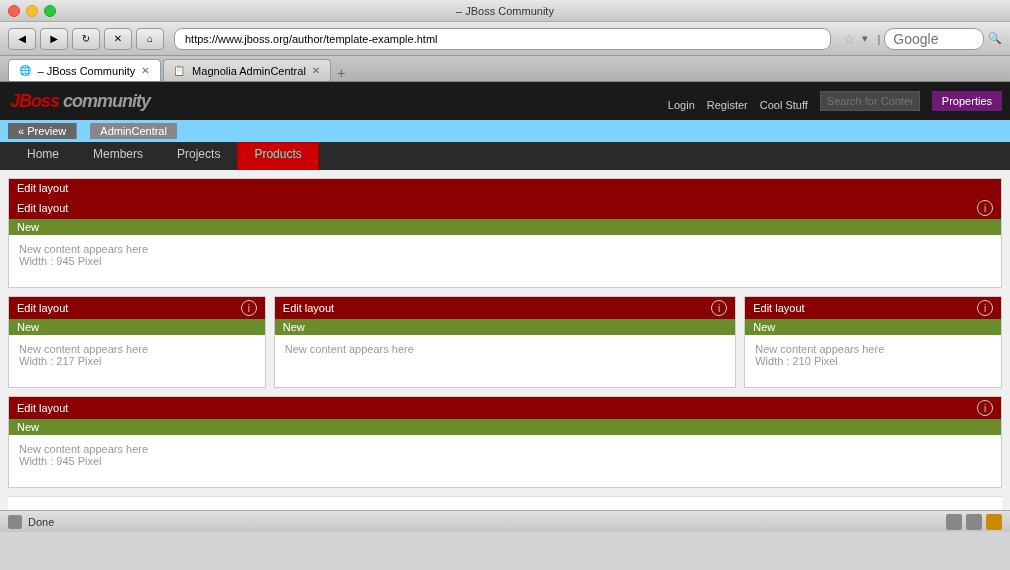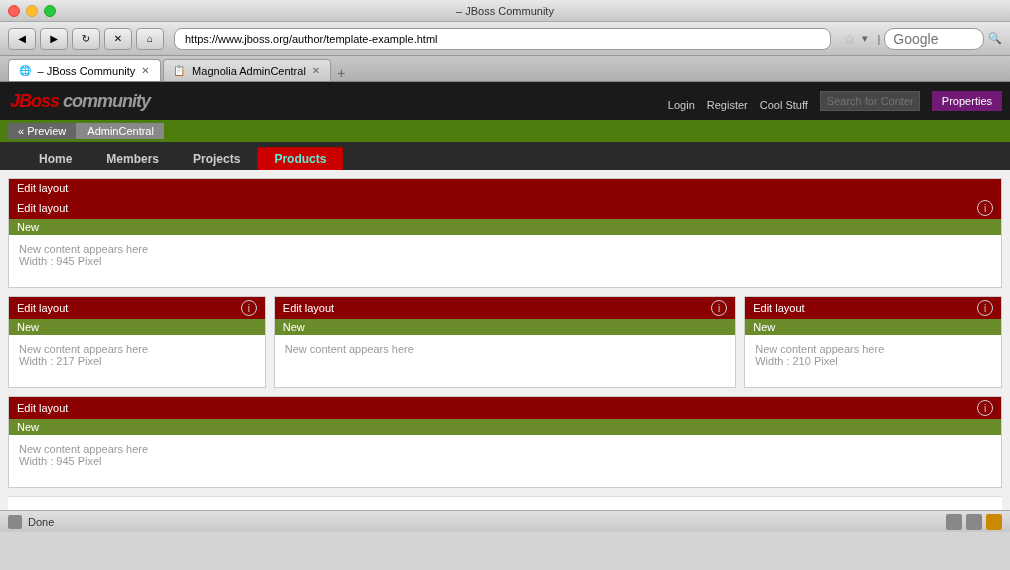--- a/index.html
+++ b/index.html
@@ -142,26 +142,26 @@
       color: white;
       font-size: 11px;
       padding: 4px 10px;
       cursor: pointer;
       border: none;
       height: 100%;
     }
 
     
     .admin-bar {
-      background: #4d7c0f;
+      background: #7dd3fc;
       height: 22px;
       display: flex;
       align-items: center;
       padding: 0 8px;
-      gap: 0;
+      gap: 13px;
     }
     .admin-preview-btn {
       background: #666;
       color: white;
       font-size: 11px;
       padding: 2px 10px;
       cursor: pointer;
       border: none;
       border-right: 1px solid #888;
     }
@@ -172,23 +172,21 @@
       padding: 2px 10px;
       cursor: pointer;
       border: none;
     }
 
     
     .jboss-nav {
       background: #2a2a2a;
       height: 28px;
       display: flex;
-      align-items: flex-end;
-      padding: 0 22px;
-      font-weight: bold;
+      padding: 0 10px;
     }
     .nav-tab {
       color: #ccc;
       font-size: 12px;
       padding: 4px 16px;
       cursor: pointer;
       border-top: 1px solid transparent;
       border-left: 1px solid transparent;
       border-right: 1px solid transparent;
     }

